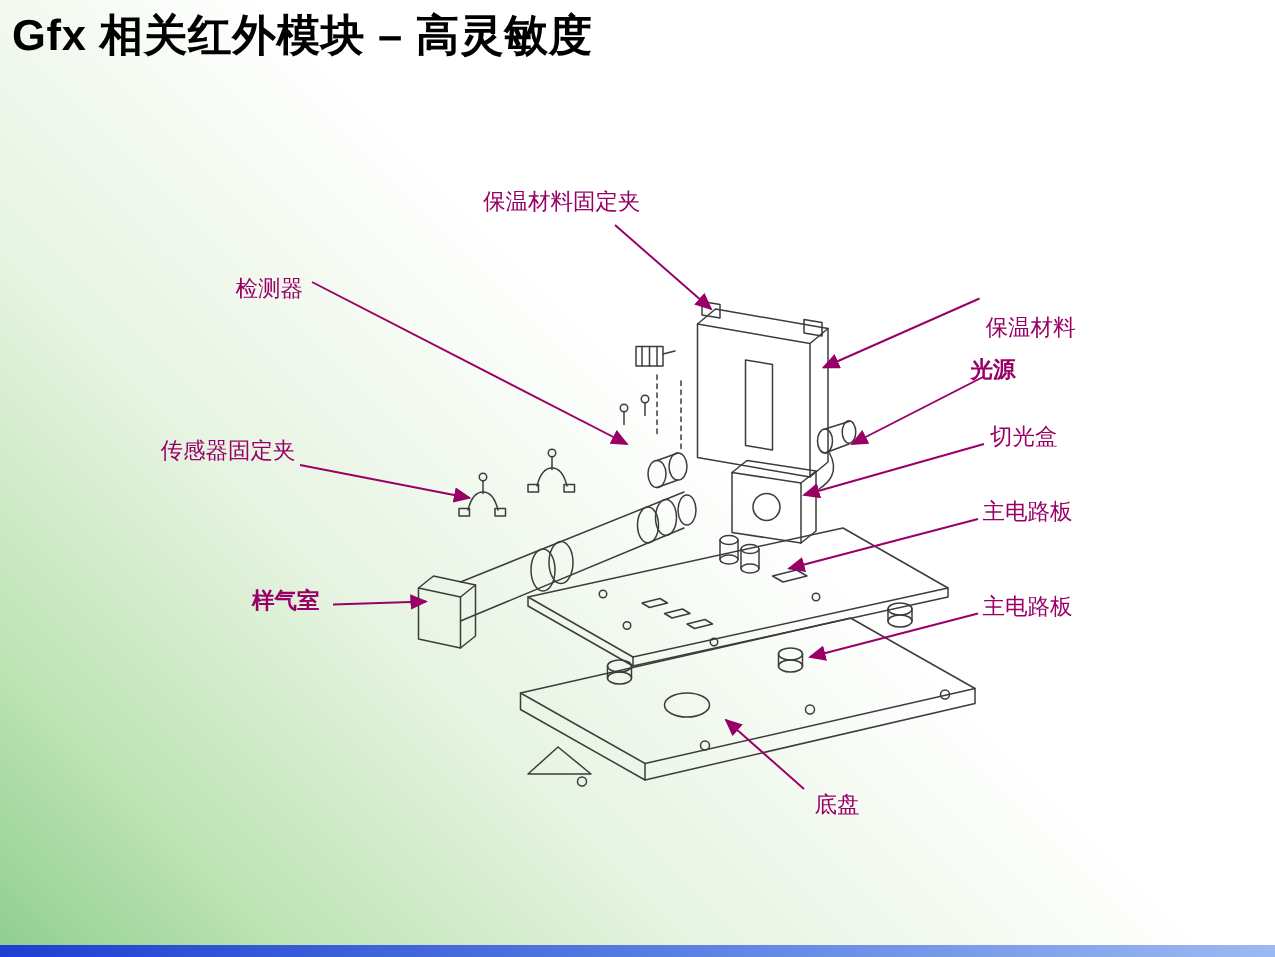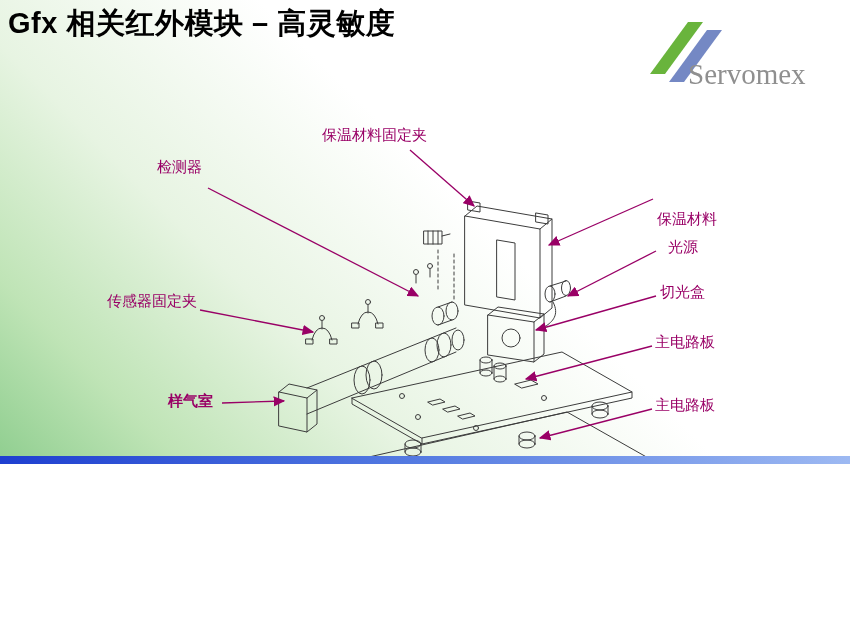--- a/index.html
+++ b/index.html
@@ -2,21 +2,21 @@
 <html><head>
 <meta charset="utf-8">
 <style>
   html,body{margin:0;padding:0;}
   body{
     width:850px;height:638px;
     font-family:"Liberation Sans","DejaVu Sans",sans-serif;
     overflow:hidden;
   }
   .slide{
-    position:relative;width:850px;height:464px;overflow:hidden;
+    position:relative;width:850px;height:638px;overflow:hidden;
     background:linear-gradient(45deg,#8fce8f 0%,#bfe4b6 14%,#e7f4e2 32%,#ffffff 55%,#ffffff 100%);
     text-align:right;
   }
   .title{
     position:absolute;left:8px;top:4px;
     font-size:29px;font-weight:bold;color:#000000;
     letter-spacing:0.5px;white-space:nowrap;
   }
   .logo{
     position:absolute;right:2px;top:14px;width:222px;height:86px;
@@ -28,46 +28,37 @@
   }
   .diagram-layer{
     position:absolute;left:0;top:0;width:850px;height:638px;z-index:1;
   }
   .bottom-bar{
     position:absolute;left:0;bottom:0;width:850px;height:8px;z-index:4;
     background:linear-gradient(to right,#1e3fd0 0%,#4f76e0 45%,#9db9f2 100%);
   }
   
   .lbl-insulation-clip{left:322px;top:126px;}
-  .lbl-detector{left:157px;top:158px;}
+  .lbl-detector{left:157px;top:184px;}
   .lbl-insulation{left:657px;top:186px;margin-top:24px;}
-  .lbl-light-source{left:668px;top:238px;}
+  .lbl-light-source{left:647px;top:238px;font-weight:bold;}
   .lbl-chopper-box{left:660px;top:283px;}
   .lbl-sensor-clip{left:107px;top:292px;}
   .lbl-main-board{left:655px;top:333px;}
   .lbl-sample-chamber{left:168px;top:392px;font-weight:bold;}
   .lbl-anti-vibration{left:655px;top:396px;}
   .lbl-chassis{left:543px;top:528px;}
 </style>
 </head>
 <body>
 
 <div class="slide">
 
   <div class="title">Gfx 相关红外模块 – 高灵敏度</div>
 
-  <div class="logo">
-    <svg width="222" height="86" viewBox="0 0 222 86">
-      <g>
-        <polygon points="24,60 62,8 77,8 39,60" fill="#69b43c"></polygon>
-        <polygon points="43,68 81,16 96,16 58,68" fill="#7488c4"></polygon>
-      </g>
-      <text x="62" y="70" font-family="Liberation Serif, DejaVu Serif, serif" font-size="29" fill="#8f8f8f">Servomex</text>
-    </svg>
-  </div>
 
   <svg class="diagram-layer" viewBox="0 0 850 638">
     <defs>
       <marker id="ah" markerWidth="9" markerHeight="8" refX="8" refY="4" orient="auto">
         <path d="M0,0 L9,4 L0,8 Z" fill="#990066"></path>
       </marker>
     </defs>
 
     <g stroke="#3c3c3c" stroke-width="1" fill="none" stroke-linejoin="round" stroke-linecap="round">
 

